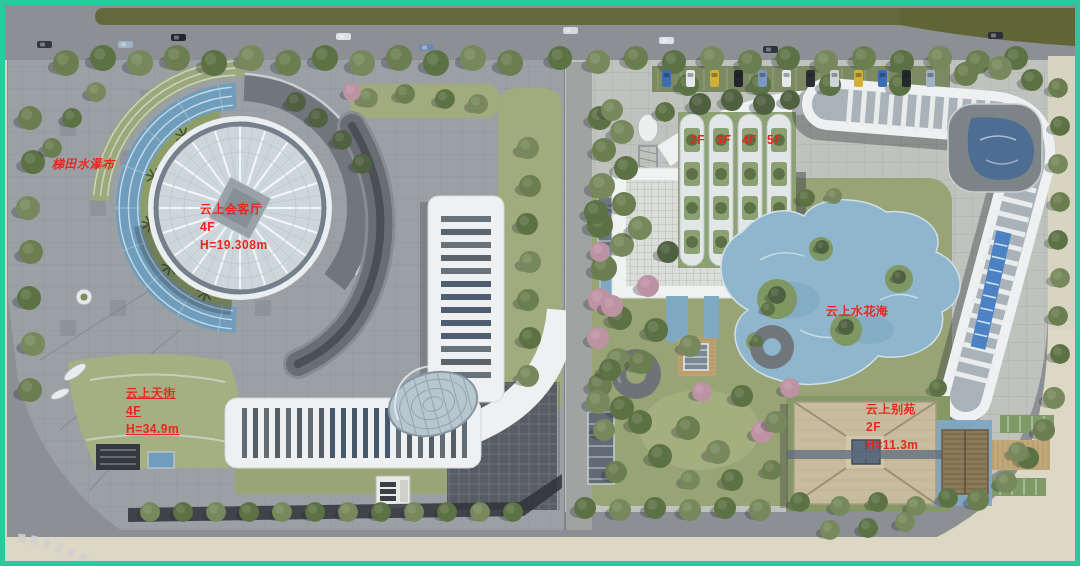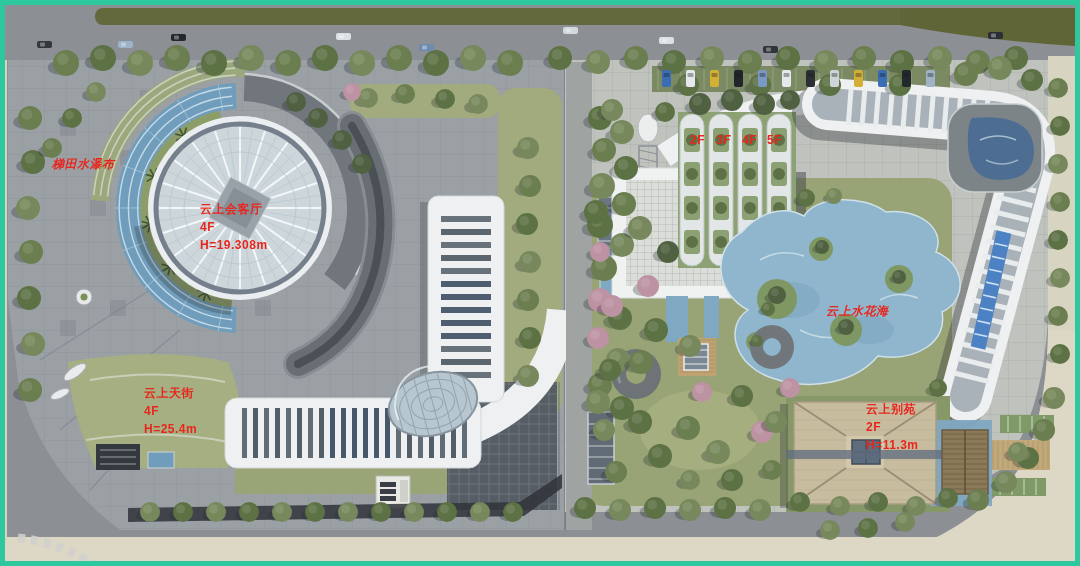--- a/index.html
+++ b/index.html
@@ -1029,30 +1029,30 @@
 
   <div class="labels">
     <div class="lbl" style="left: 52px; top: 155px; color: rgb(232, 38, 29); font-style: italic;">
       <div>梯田水瀑布</div>
     </div>
     <div class="lbl" style="left: 200px; top: 184px; color: rgb(232, 38, 29); margin-top: 16px;">
       <div>云上会客厅</div>
       <div>4F</div>
       <div>H=19.308m</div>
     </div>
-    <div class="lbl" style="left: 144px; top: 384px; color: rgb(232, 38, 29);">
+    <div class="lbl" style="left: 126px; top: 384px; color: rgb(232, 38, 29); text-decoration: underline;">
       <div>云上天街</div>
       <div>4F</div>
-      <div>H=25.4m</div>
+      <div>H=34.9m</div>
     </div>
     <div class="lbl" style="left: 690px; top: 131px; color: rgb(232, 38, 29);">2F</div>
     <div class="lbl" style="left: 716px; top: 131px; color: rgb(232, 38, 29); font-style: italic;">3F</div>
     <div class="lbl" style="left: 742px; top: 131px; color: rgb(232, 38, 29);">4F</div>
     <div class="lbl" style="left: 767px; top: 131px; color: rgb(232, 38, 29); text-align: center;">5F</div>
-    <div class="lbl" style="left: 826px; top: 302px; color: rgb(232, 38, 29); font-style: italic;">
+    <div class="lbl" style="left: 826px; top: 302px; color: rgb(232, 38, 29);">
       <div>云上水花海</div>
     </div>
     <div class="lbl" style="left: 822px; top: 400px; color: rgb(232, 38, 29); margin-left: 44px;">
       <div>云上别苑</div>
       <div>2F</div>
       <div>H=11.3m</div>
     </div>
   </div>
 </div>
 

